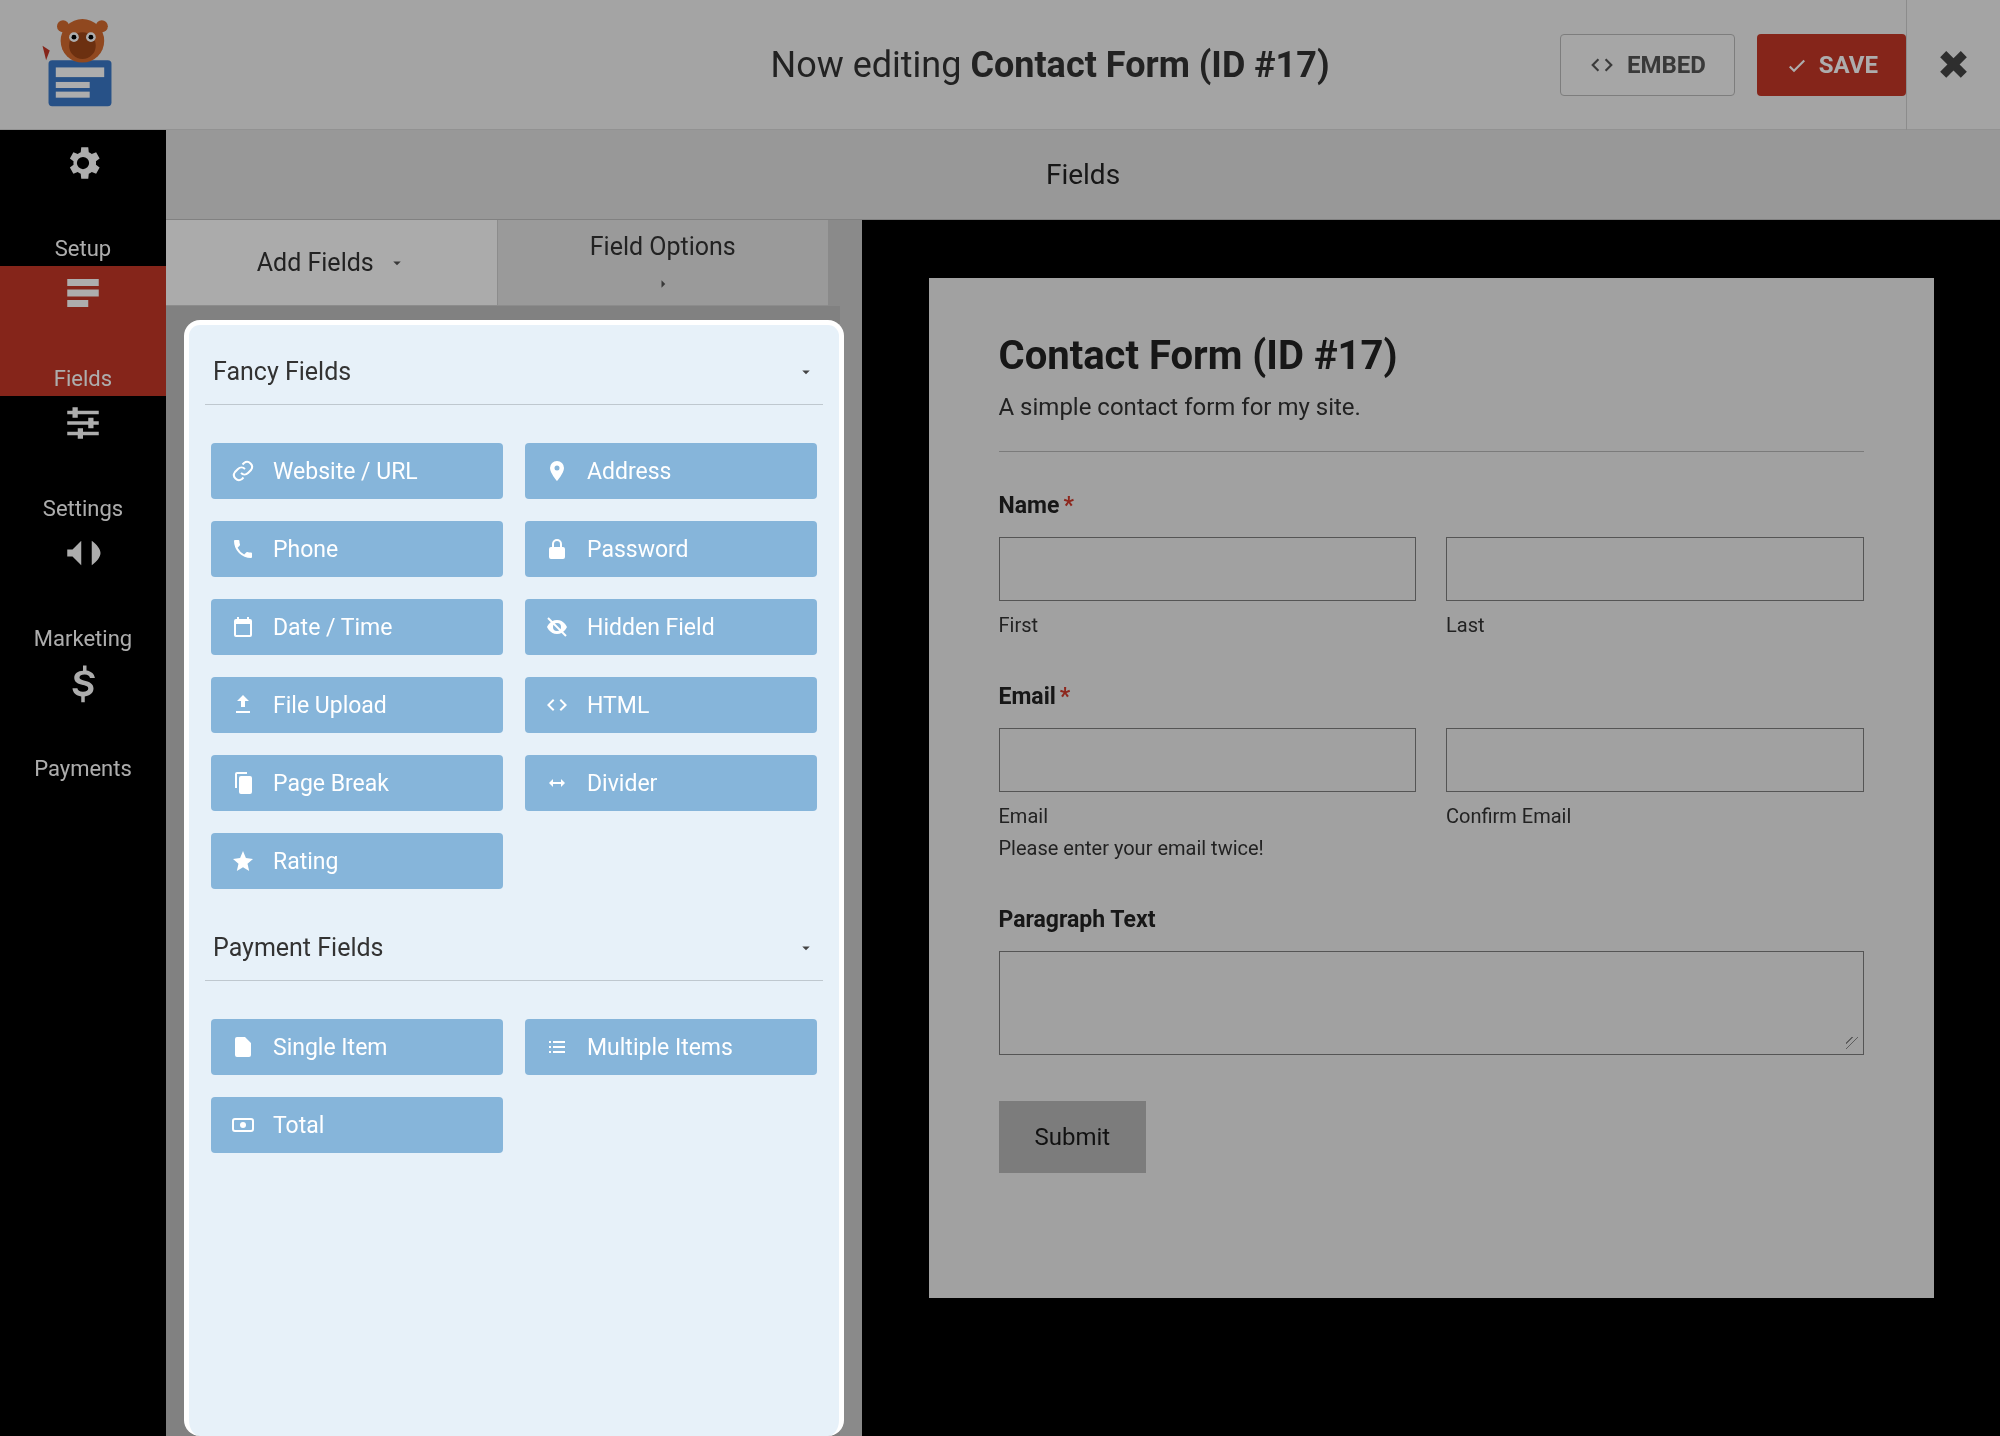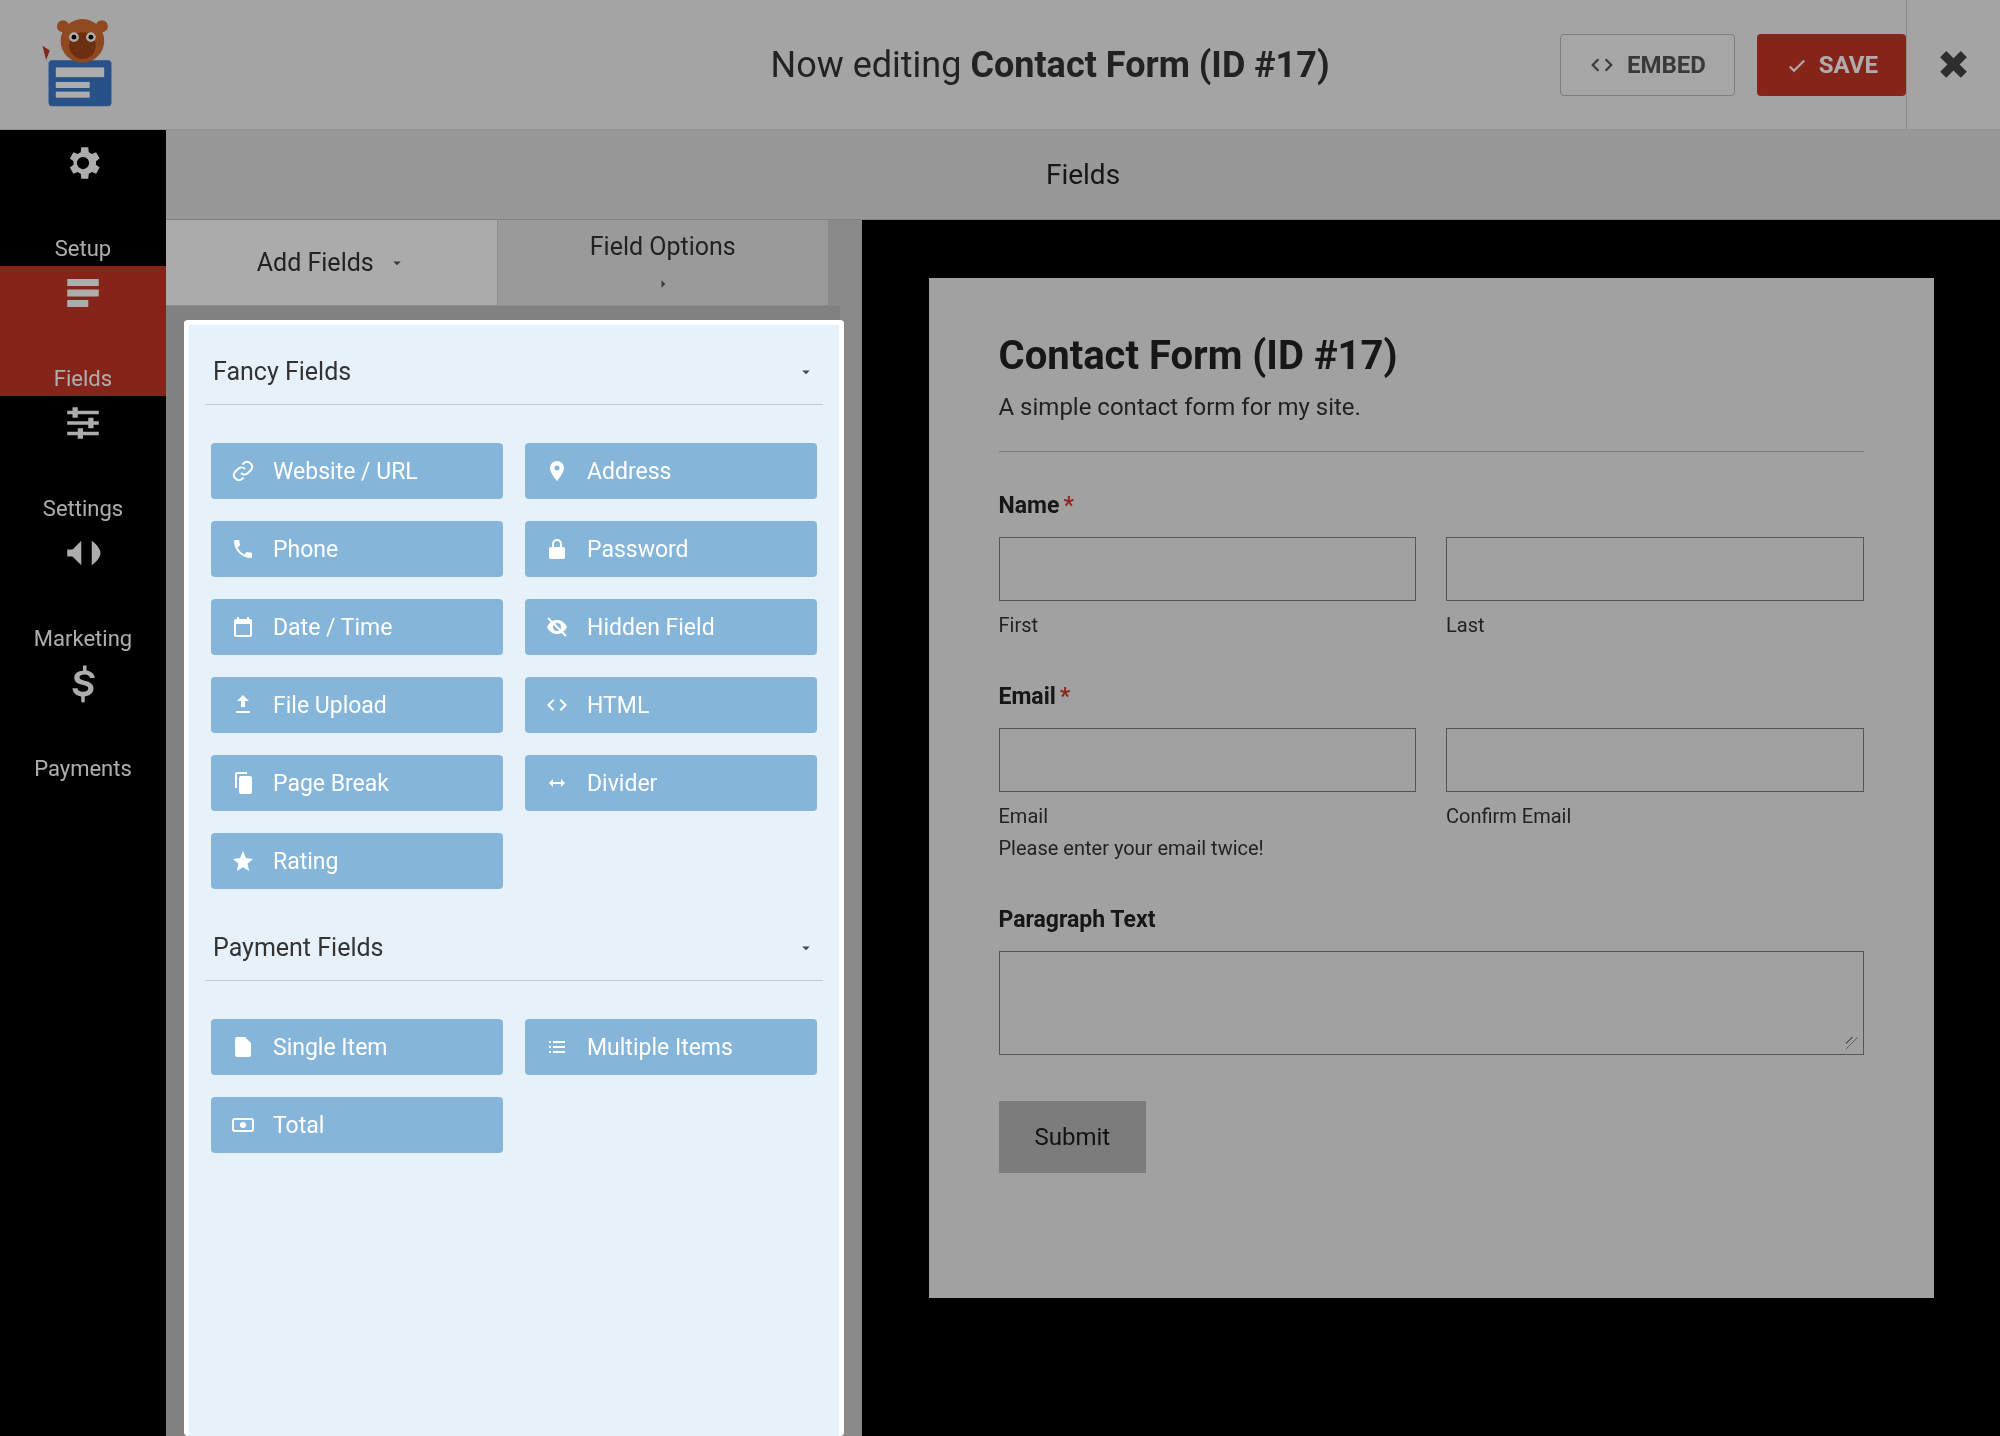--- a/index.html
+++ b/index.html
@@ -38,21 +38,21 @@
   
   .left-panel { width:696px; background:#ccc; position:relative; overflow:hidden; }
   .tabs-row { height:86px; display:flex; background:#0ea5e9; border-bottom:1px solid #cfcfcf; margin-right:34px; }
   .tab { flex:1; display:flex; align-items:center; justify-content:center; gap:14px; font-size:25px; color:#333; }
   .tab.add { background:#fcfcfc; cursor:pointer; }
   .tab.opt { background:#e3e3e3; border-left:1px solid #cfcfcf; cursor:pointer;flex-direction:column; }
   .tab svg { height:18px; width:18px; fill:#555; }
 
   .fields-scroll { position:absolute; top:86px; left:0; bottom:0; right:22px; background:#bfbfbf; overflow:hidden; }
 
-  .panel-card-outer { position:absolute; top:100px; left:18px; right:18px; bottom:0; background:#e7f1f9; border:5px solid #fff; border-bottom:none; border-radius:4px; padding:18px 16px 0 16px; overflow:hidden; z-index:2000; }
+  .panel-card-outer { position:absolute; top:100px; left:18px; right:18px; bottom:0; background:#e7f1f9; border:5px solid #fff; border-bottom:none; border-radius:16px; padding:18px 16px 0 16px; overflow:hidden; z-index:2000; }
   .panel-card-outer.no-dim {  }
 
   .section-head { display:flex; justify-content:space-between; align-items:center; padding:14px 8px 18px 8px; font-size:25px; color:#333; cursor:pointer; border-bottom:1px solid #bfc8cf; }
   .section-head svg { height:18px; width:18px; fill:#444; }
   .field-grid { display:grid; grid-template-columns:1fr 1fr; gap:22px; padding:38px 6px 22px 6px; }
   .field-btn { height:56px; background:#86b5da; color:#fff; display:flex; align-items:center; gap:18px; padding:0 20px; font-size:23px; border-radius:4px; cursor:pointer; }
   .field-btn svg { height:24px; width:24px; fill:#fff; flex:0 0 24px; }
 
   .section-spacer { height:8px; }
 

